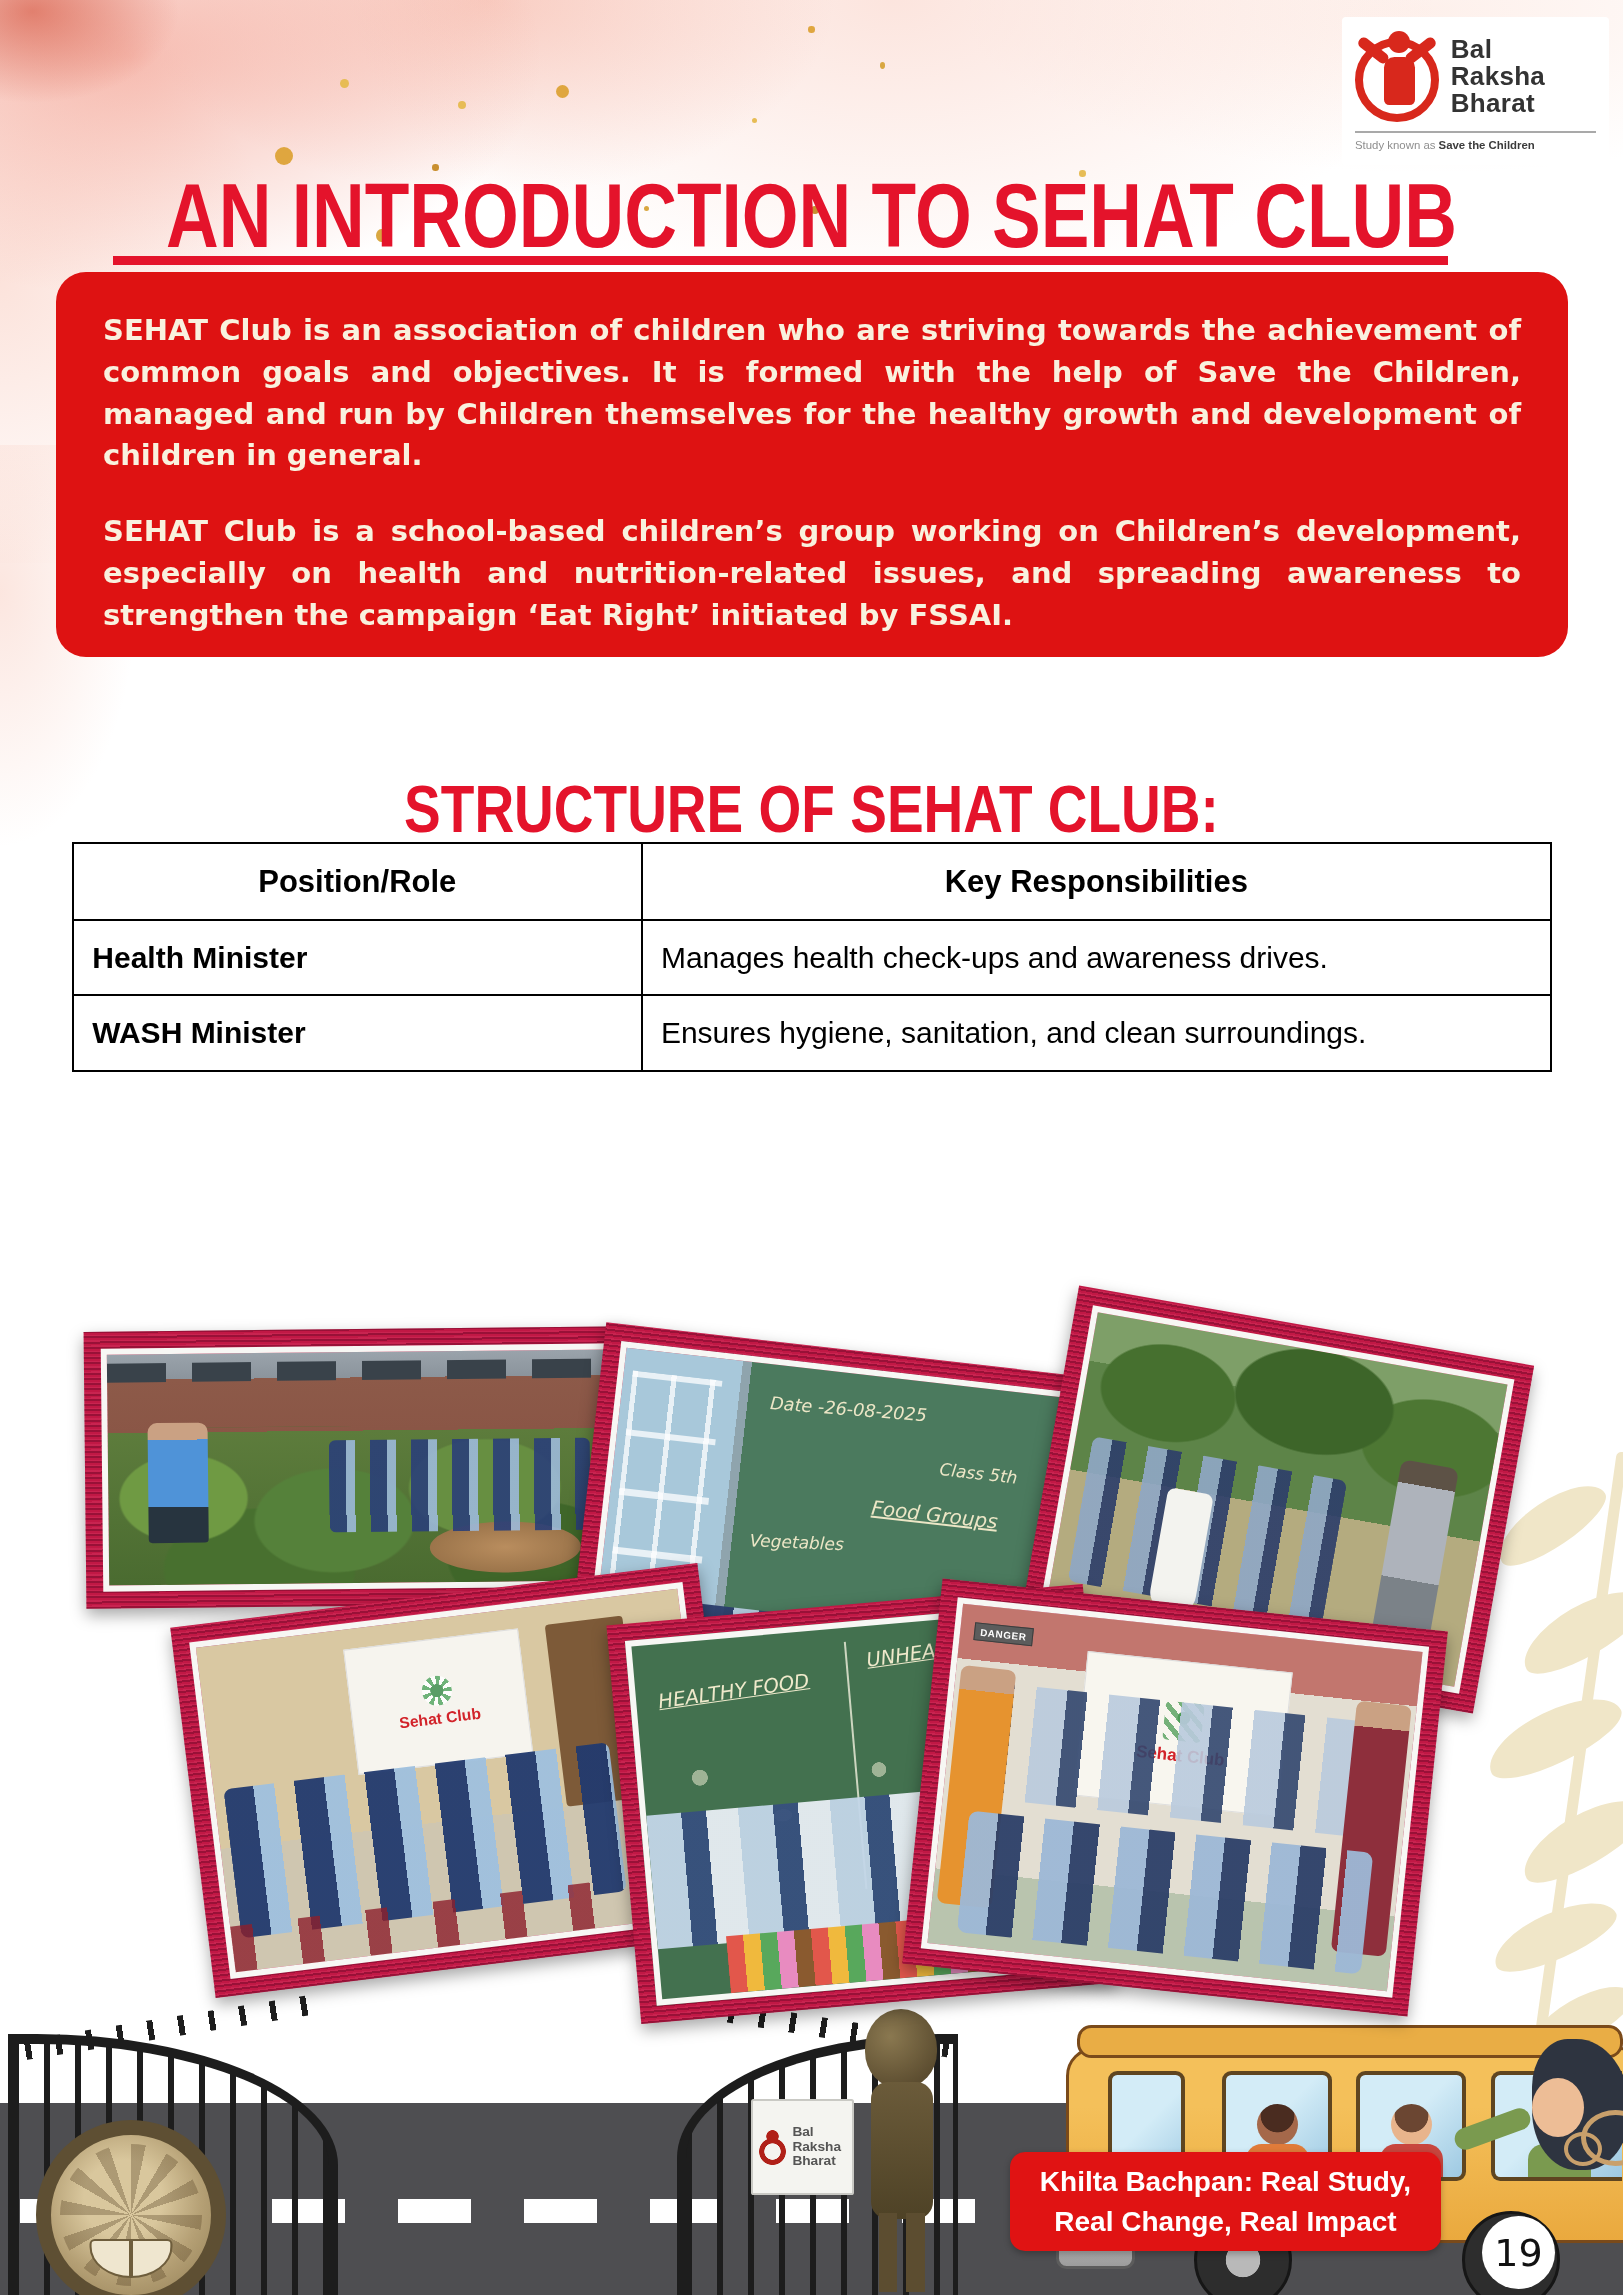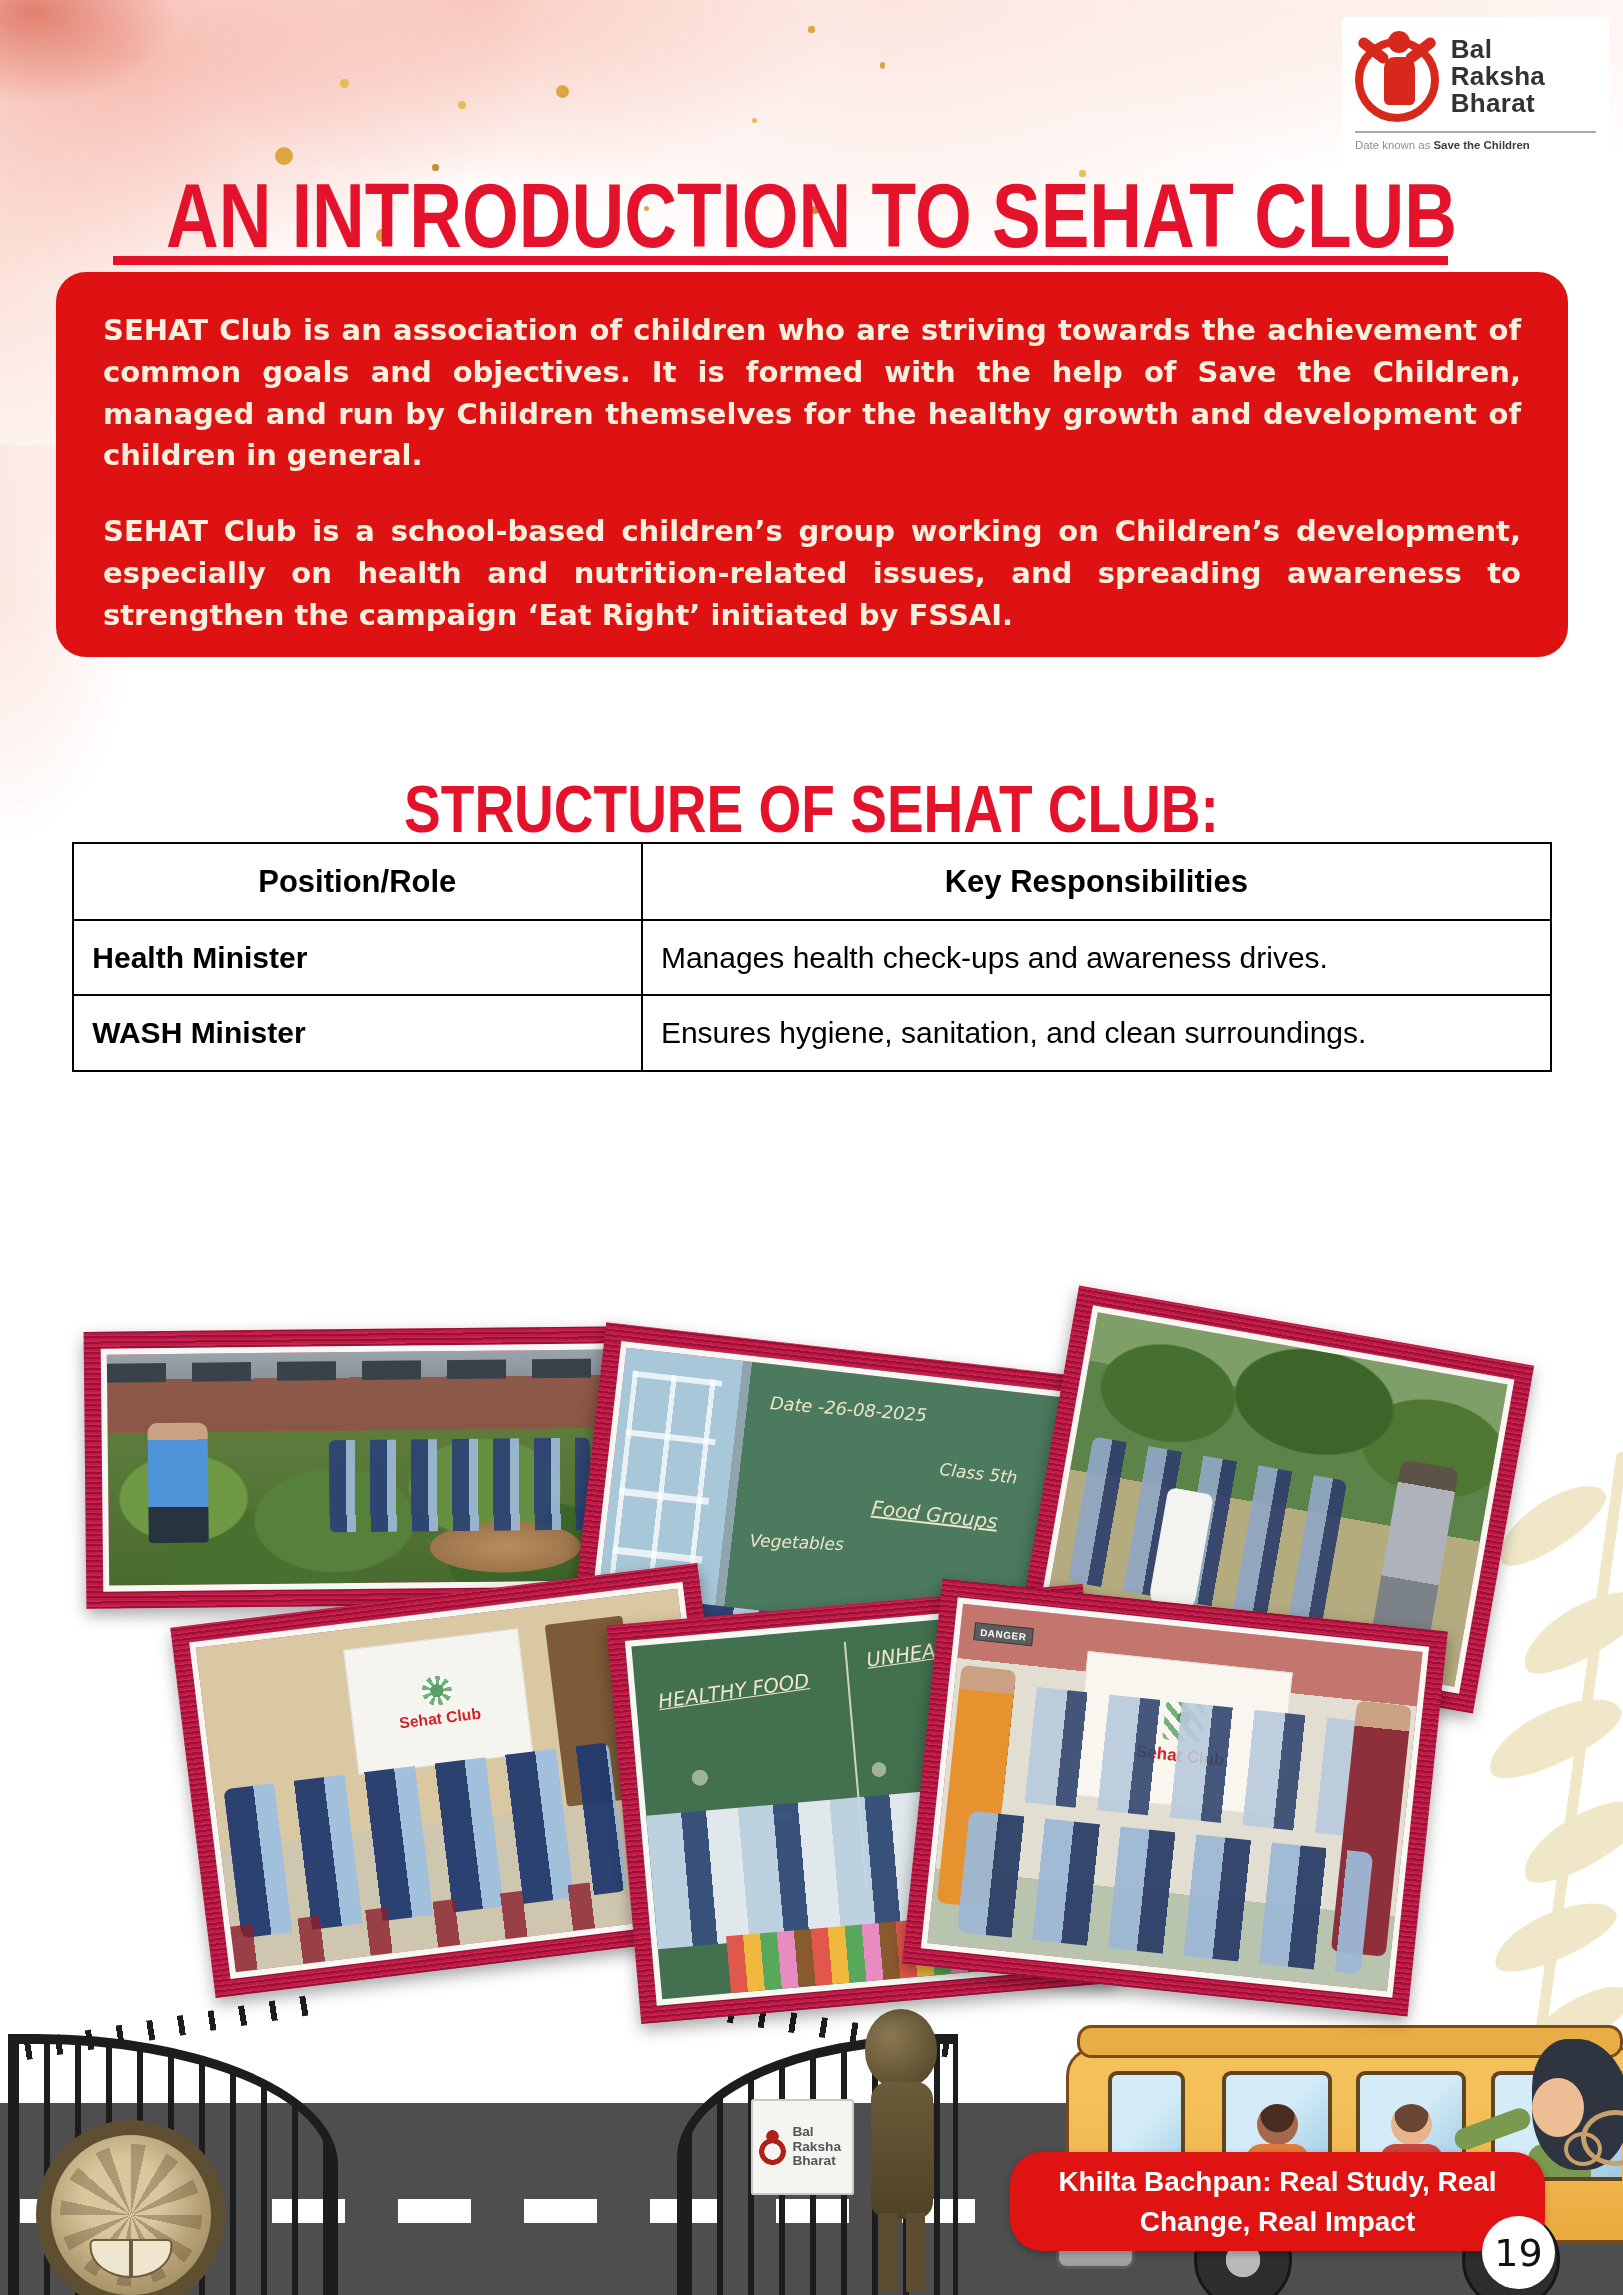--- a/index.html
+++ b/index.html
@@ -243,21 +243,21 @@
   .bumper{position:absolute;left:-10.5px;top:196px;width:79px;height:73px;border-radius:10.5px;
     background:linear-gradient(180deg,#e0e0e0,#9c9c9c);border:3.3px solid #5c5c5c;box-sizing:border-box;}
   .wheel{position:absolute;top:211px;width:98px;height:98px;border-radius:50%;
     background:radial-gradient(circle,#b9b9b9 0 26%, #2d2d2d 27%);border:3.9px solid #161616;box-sizing:border-box;}
   .wheel.front{left:128px;}
   .wheel.rear{left:396px;}
   .smoke{position:absolute;left:515px;top:110px;width:59px;height:46px;border-radius:50%;
     border:5.2px solid #c9a06b;background:transparent;}
   .smoke:after{content:"";position:absolute;left:-22px;top:17px;width:30px;height:26px;border-radius:50%;
     border:4.6px solid #c9a06b;}
-  .badge{position:absolute;left:-56px;top:152px;width:535px;height:99px;background:#e01313;border-radius:32px;
+  .badge{position:absolute;left:-56px;top:152px;width:431px;height:99px;background:#e01313;border-radius:15px;
     color:#fff;font-weight:bold;font-size:28px;line-height:1.4;display:flex;align-items:center;
     justify-content:center;text-align:center;padding:6.5px 23.6px;box-sizing:border-box;z-index:5;
     box-shadow:0 2.6px 6.5px rgba(0,0,0,.25);}
   .page-circle{position:absolute;left:416px;top:216px;width:73px;height:73px;border-radius:50%;background:#fff;
     display:flex;align-items:center;justify-content:center;font-size:38px;color:#111;z-index:6;
     font-family:"DejaVu Sans",sans-serif;}
 </style>
 </head>
 <body>
 
@@ -299,21 +299,21 @@
         <div class="logo-arm r"></div>
         <div class="logo-body"></div>
       </div>
       <div class="logo-name">
         <div>Bal</div>
         <div>Raksha</div>
         <div>Bharat</div>
       </div>
     </div>
     <div class="logo-div"></div>
-    <div class="logo-tag"><span>Date known as </span><b>Save the Children</b></div>
+    <div class="logo-tag"><span>Study known as </span><b>Save the Children</b></div>
   </div>
 
   <div class="title">AN INTRODUCTION TO SEHAT CLUB</div>
   <div class="title-underline"></div>
 
   <div class="intro-box">
     <p>SEHAT Club is an association of children who are striving towards the achievement of common goals and objectives. It is formed with the help of Save the Children, managed and run by Children themselves for the healthy growth and development of children in general.</p>
     <p>SEHAT Club is a school-based children’s group working on Children’s development, especially on health and nutrition-related issues, and spreading awareness to strengthen the campaign ‘Eat Right’ initiated by FSSAI.</p>
   </div>
 

